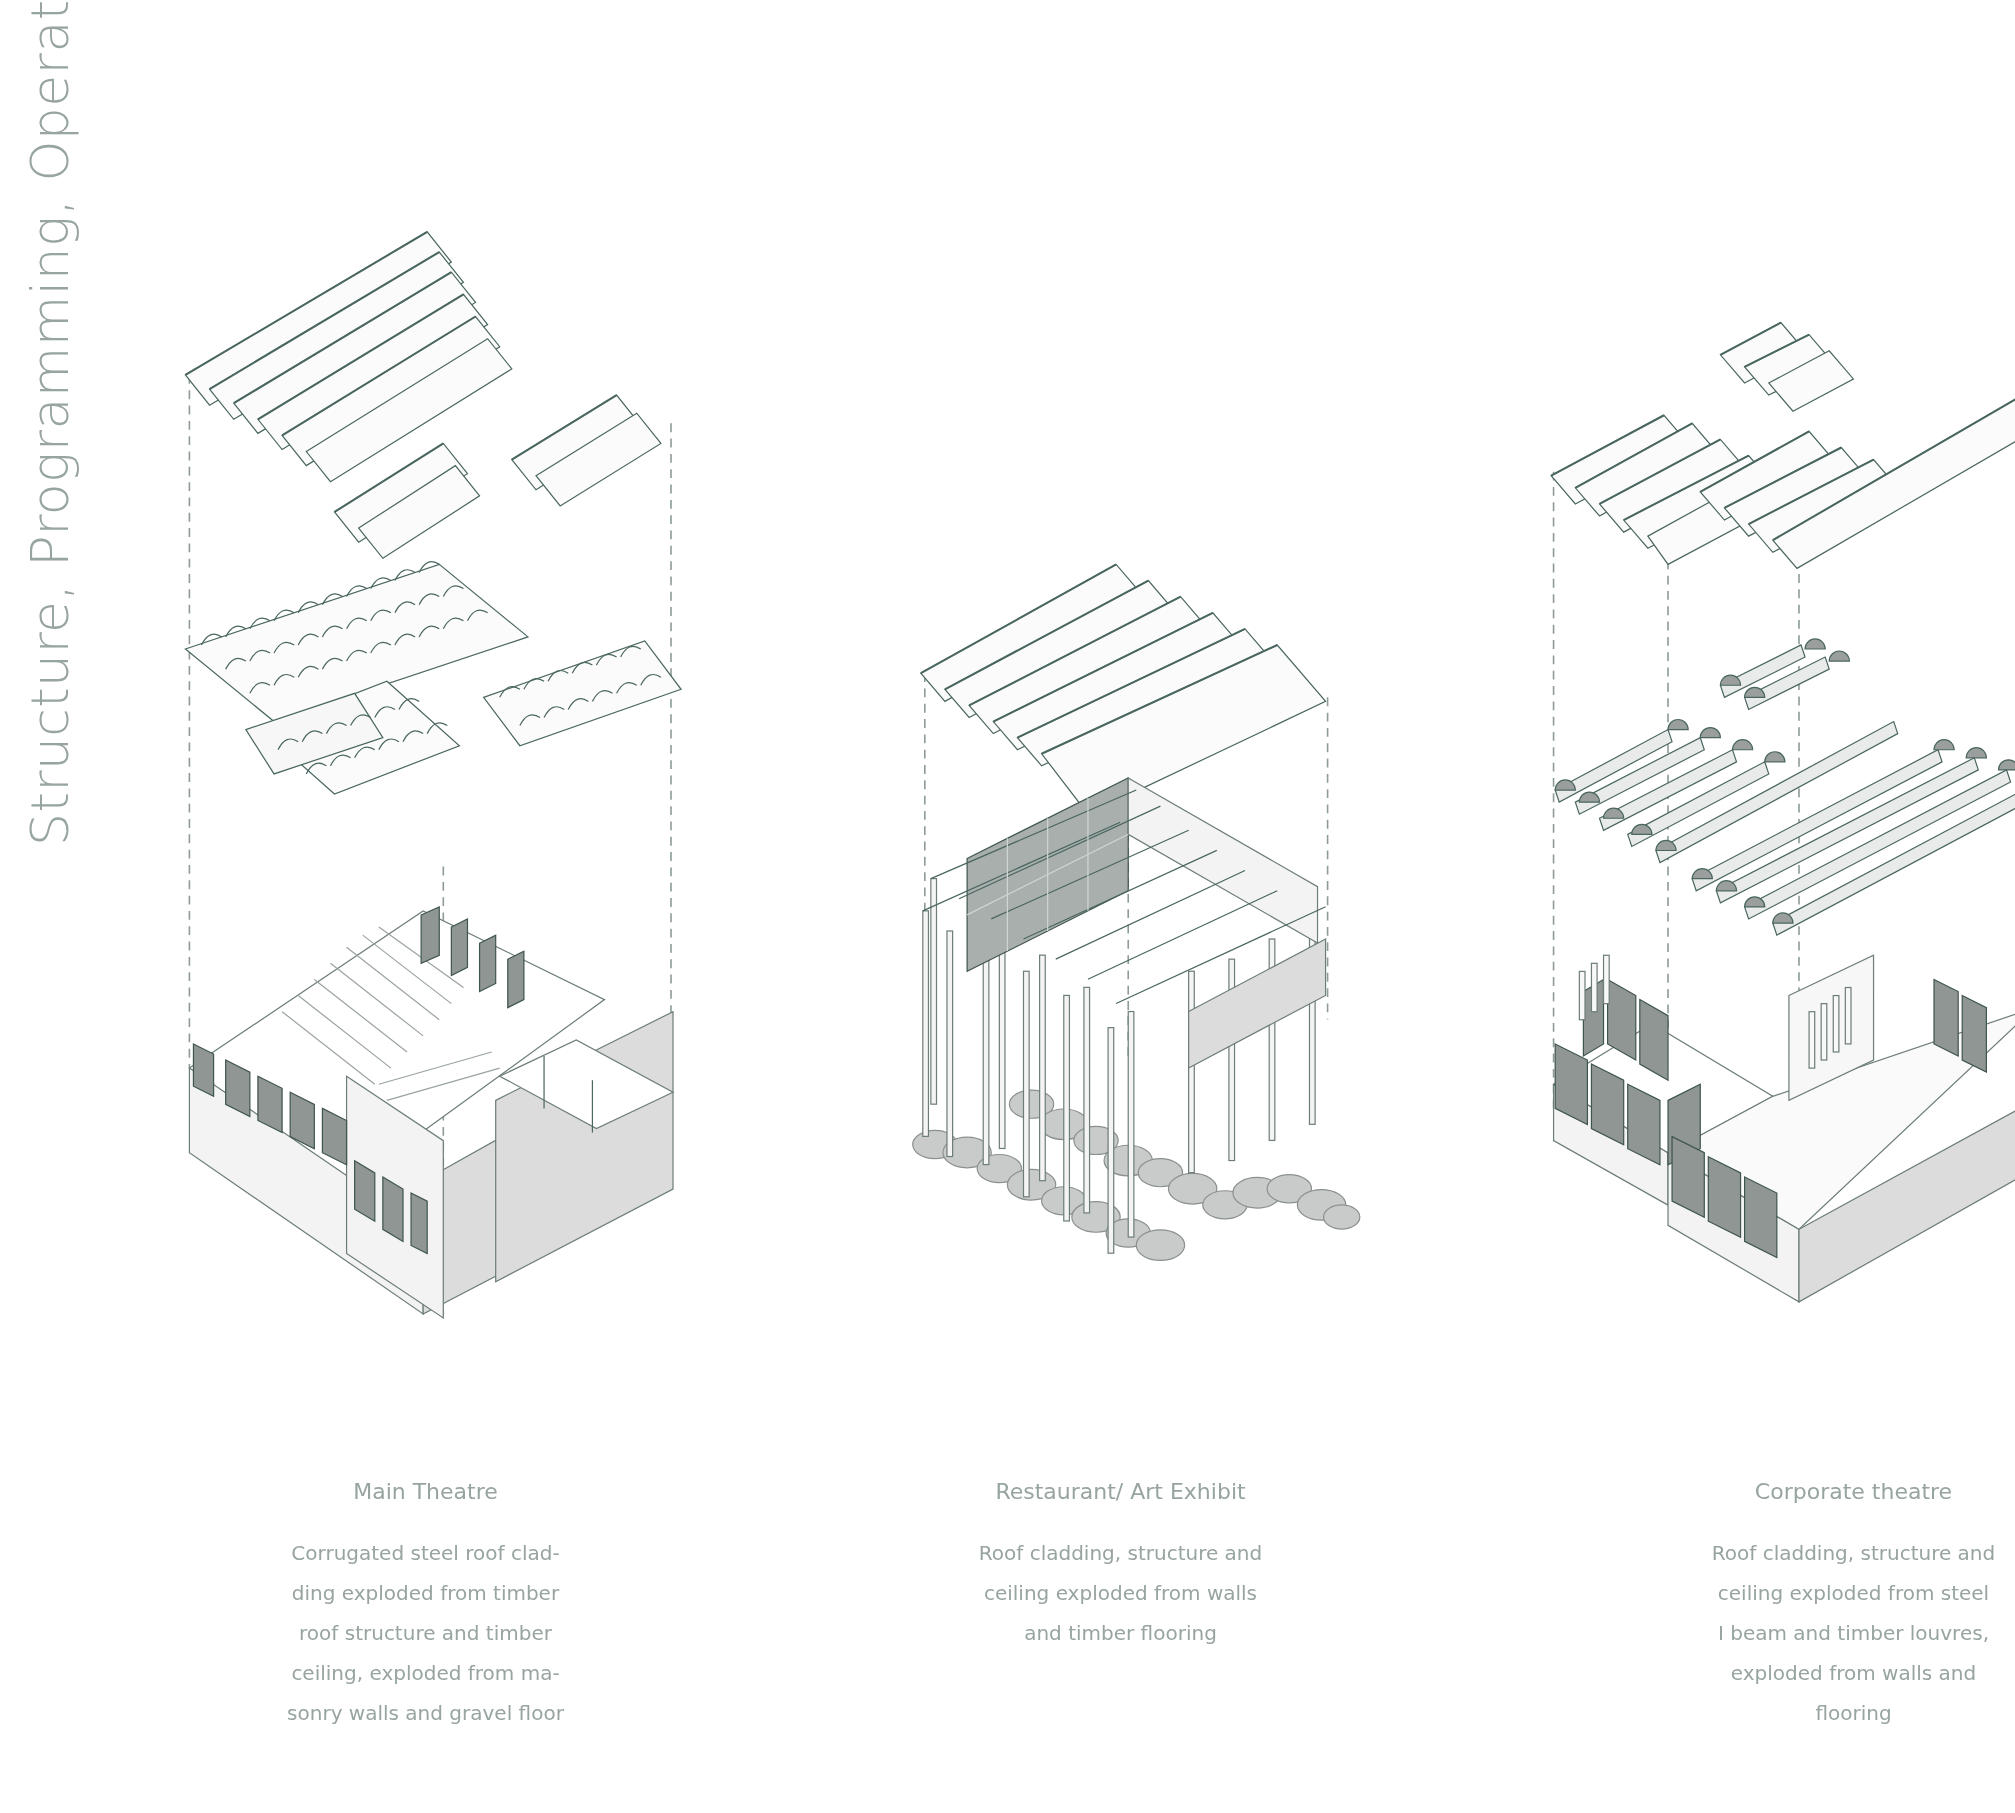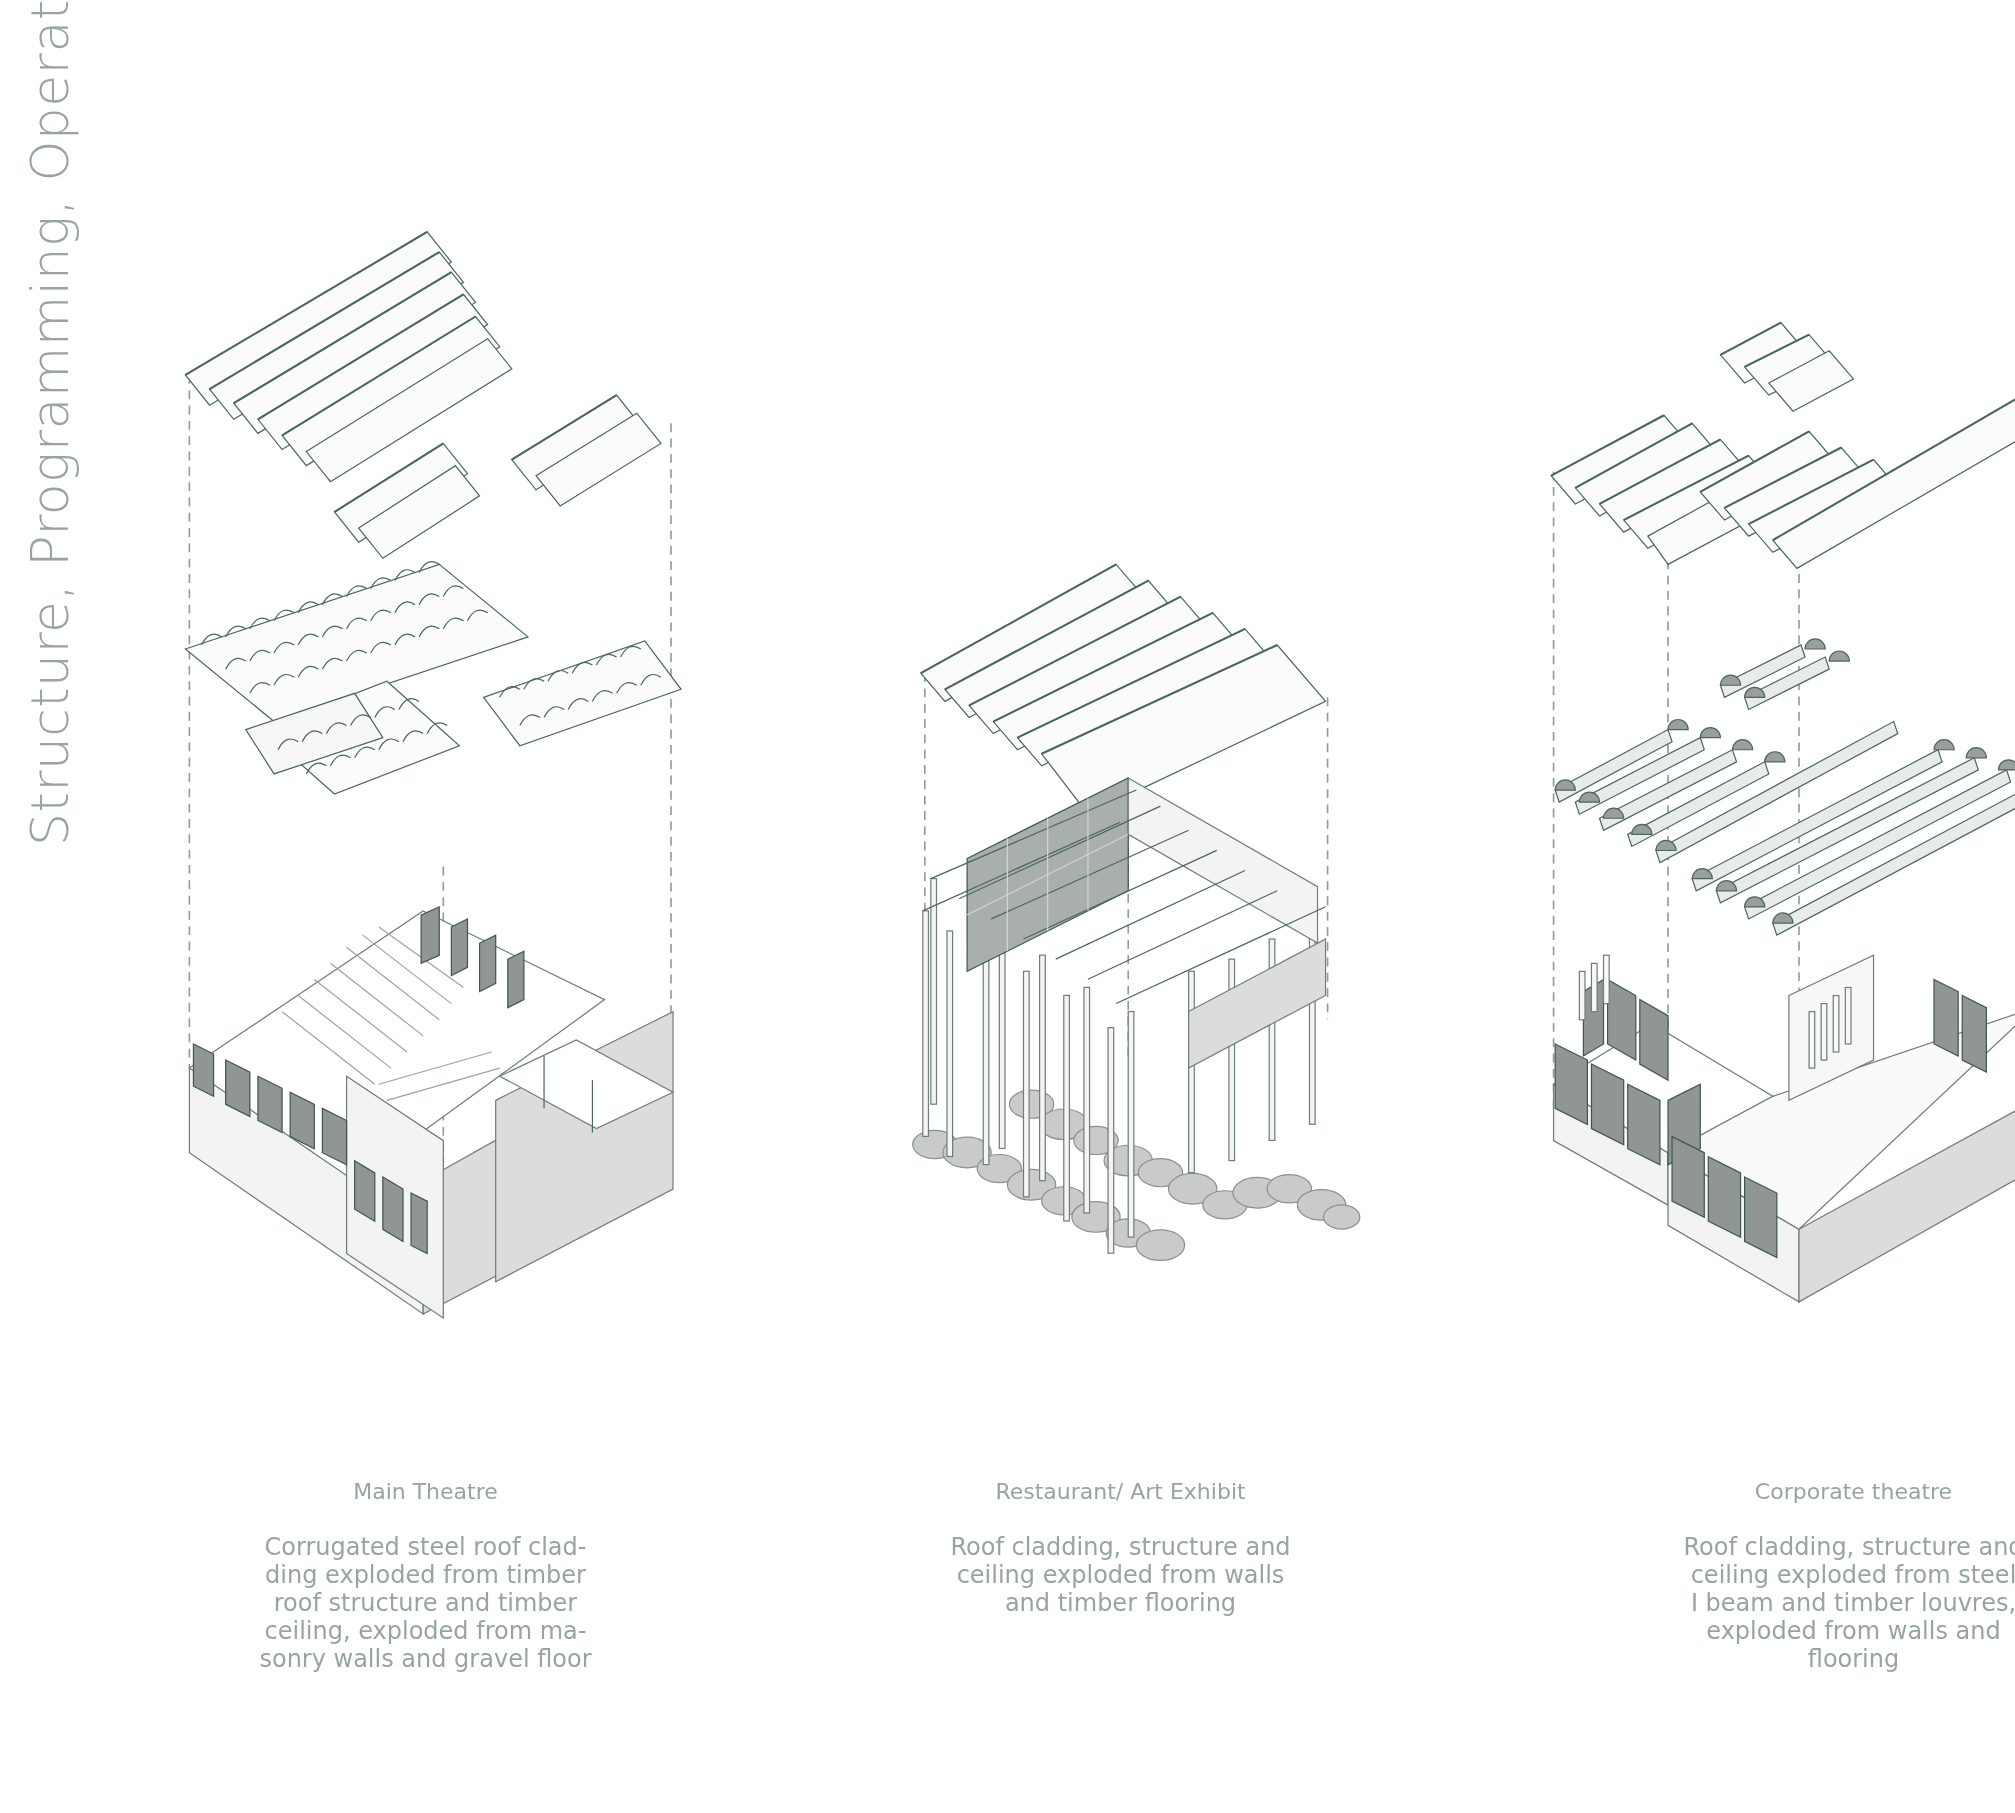--- a/index.html
+++ b/index.html
@@ -5,21 +5,21 @@
   html, body { margin: 0; padding: 0; background: #ffffff; }
   body { width: 3224px; height: 1814px; position: relative; overflow: hidden;
          font-family: "DejaVu Sans", "Liberation Sans", sans-serif; }
   .vtitle { position: absolute; font-size: 52px; font-weight: 300; white-space: nowrap;
             letter-spacing: 0.4px; line-height: 1; }
   .vtitle.left { left: 24px; top: 846px; transform-origin: 0 0; transform: rotate(-90deg); }
   .panel { position: absolute; top: 0; height: 1414px; margin-top: 12px; }
   .panel svg { position: absolute; left: 0; top: 0; overflow: visible; }
   .caption { position: absolute; top: 1467px; width: 403px; text-align: center; }
   .caption .name { font-size: 22px; margin-bottom: 28px; line-height: 1.2; }
-  .caption .desc { font-size: 24px; line-height: 28px; white-space: pre-line; }
+  .caption .desc { font-size: 20px; line-height: 40px; white-space: pre-line; }
   .ridge { stroke: #4a6660; stroke-width: 5; fill: none; }
   .edge { stroke: #4a6660; stroke-width: 3; fill: none; }
   .dash { stroke: #8e9c98; stroke-width: 4; stroke-dasharray: 22 16; fill: none; }
   .vault { fill: #fbfbfb; stroke: #4a6660; stroke-width: 3; }
   .vaultside { fill: #e9ebea; stroke: #4a6660; stroke-width: 3; }
   .wallL { fill: #f3f3f3; stroke: #6d7d79; stroke-width: 3; }
   .wallR { fill: #dcdcdc; stroke: #6d7d79; stroke-width: 3; }
   .top { fill: #ffffff; stroke: #6d7d79; stroke-width: 3; }
   .glass { fill: #8f9693; stroke: #3f5550; stroke-width: 3; }
   .glassline { stroke: #cfd6d3; stroke-width: 3; }

